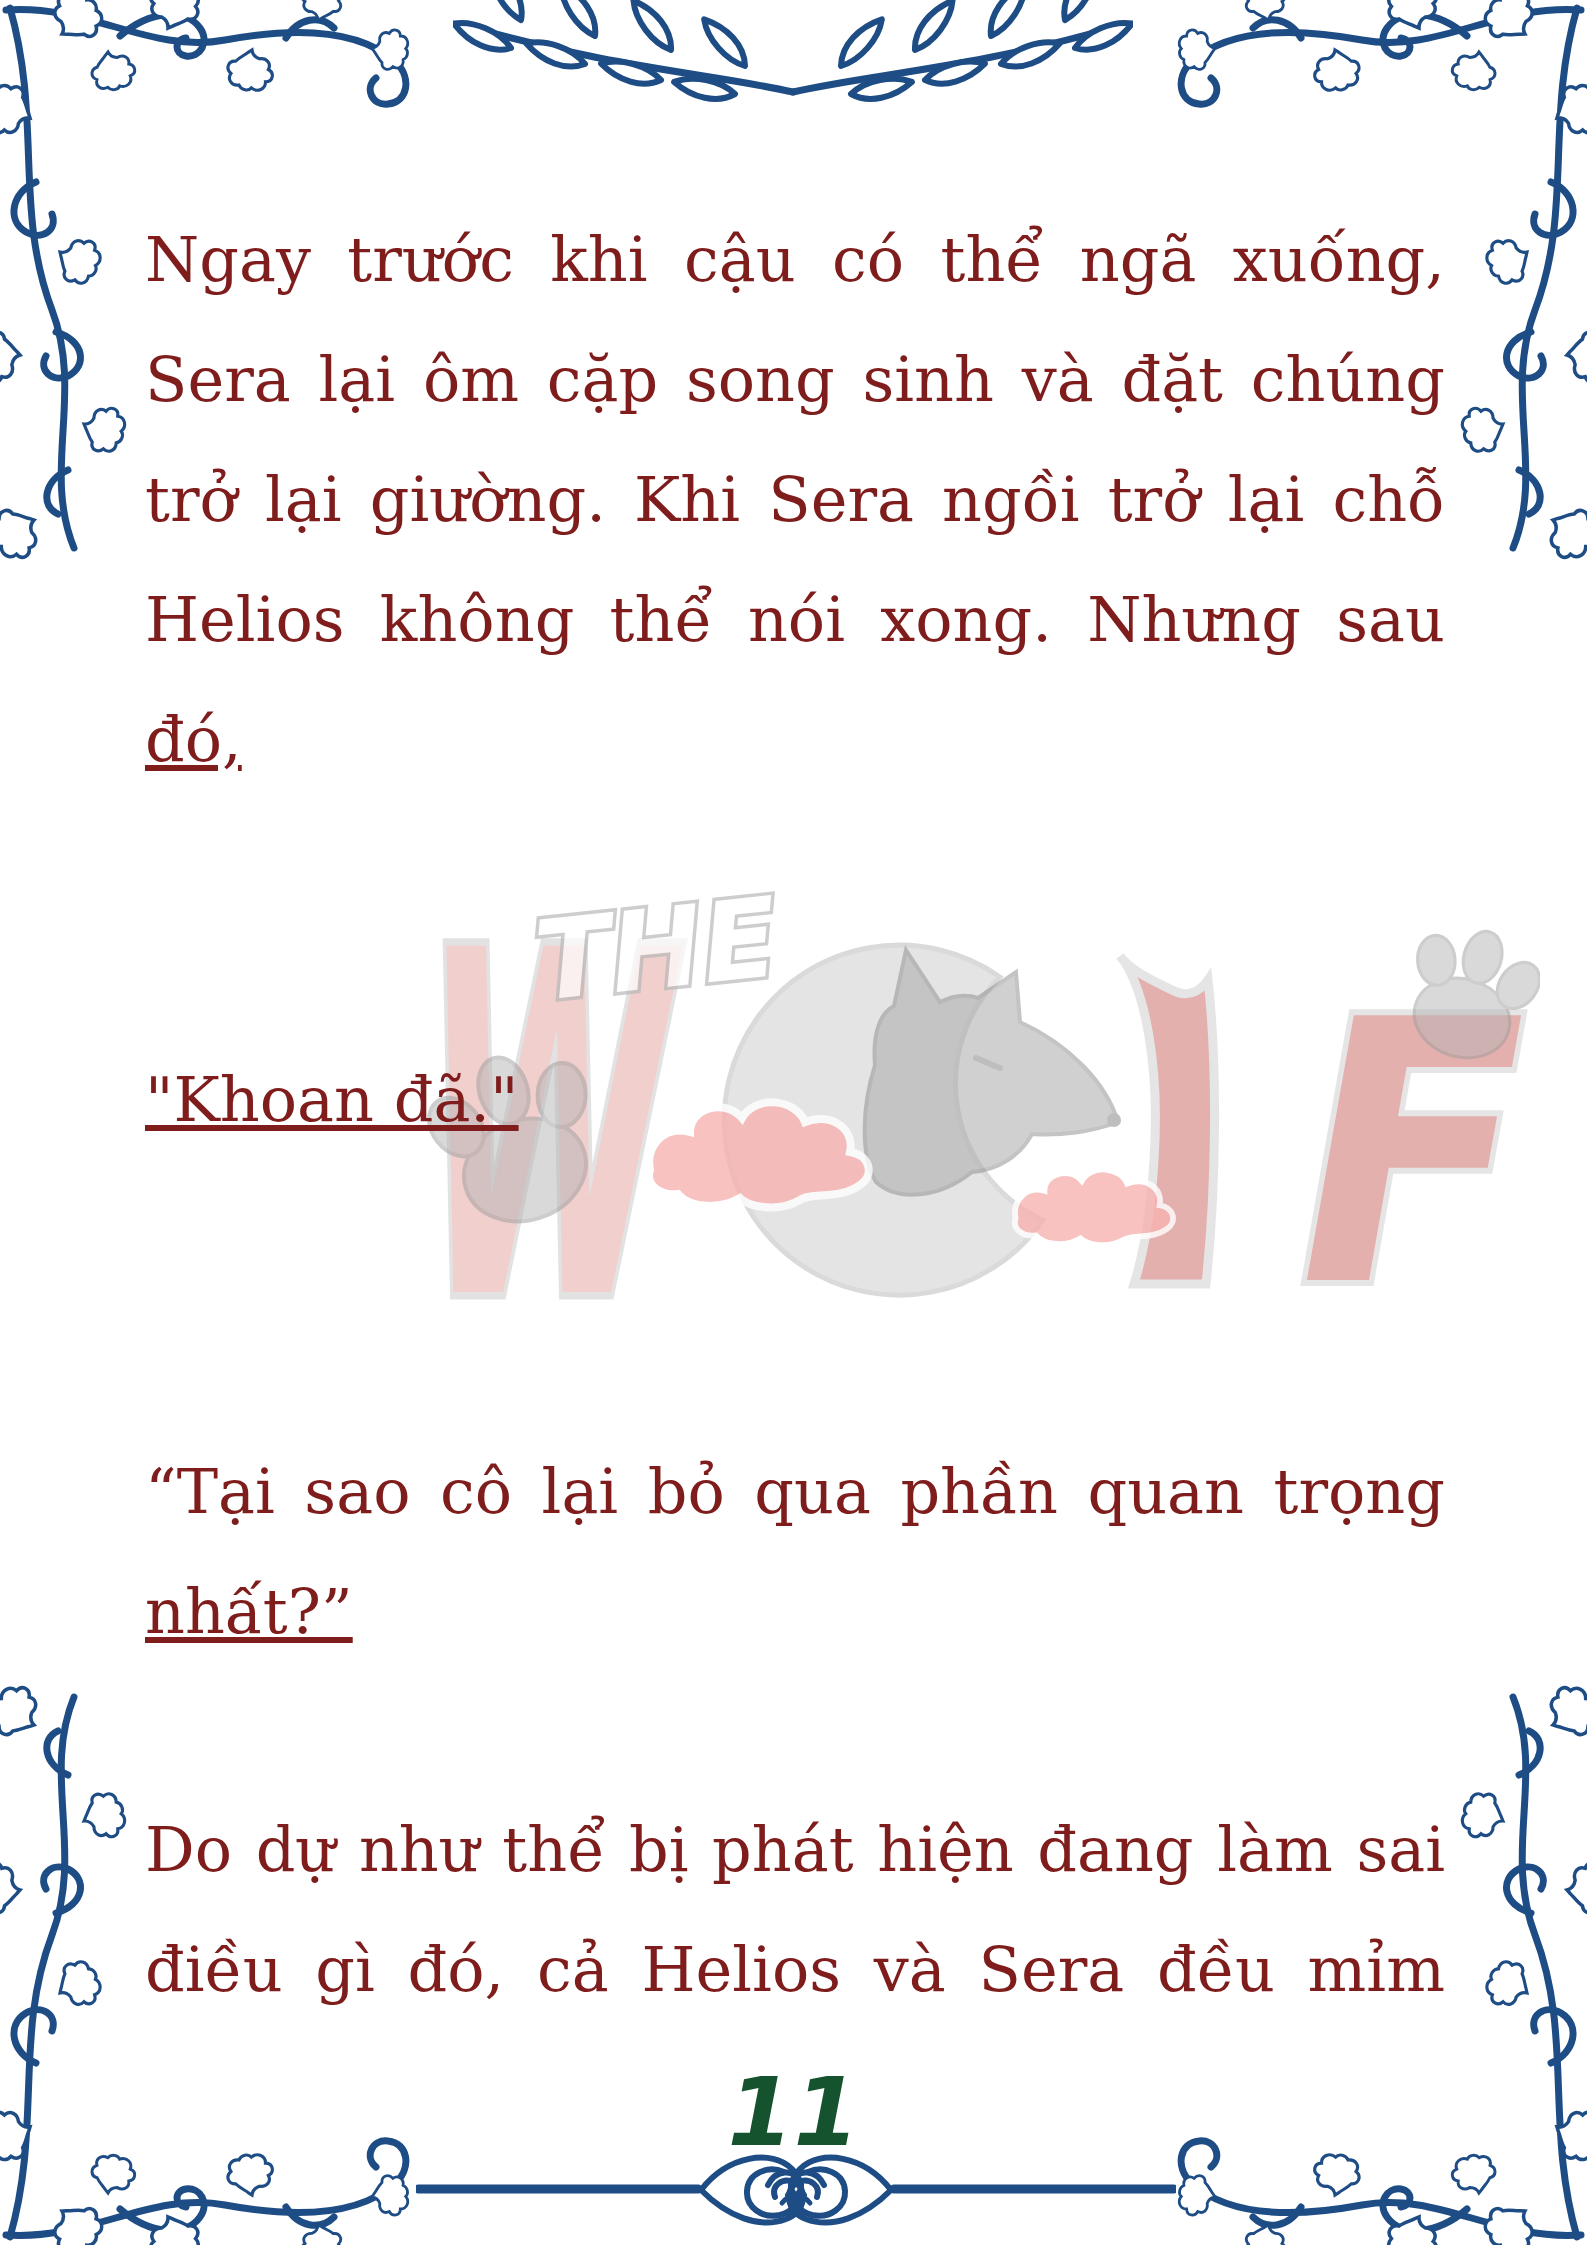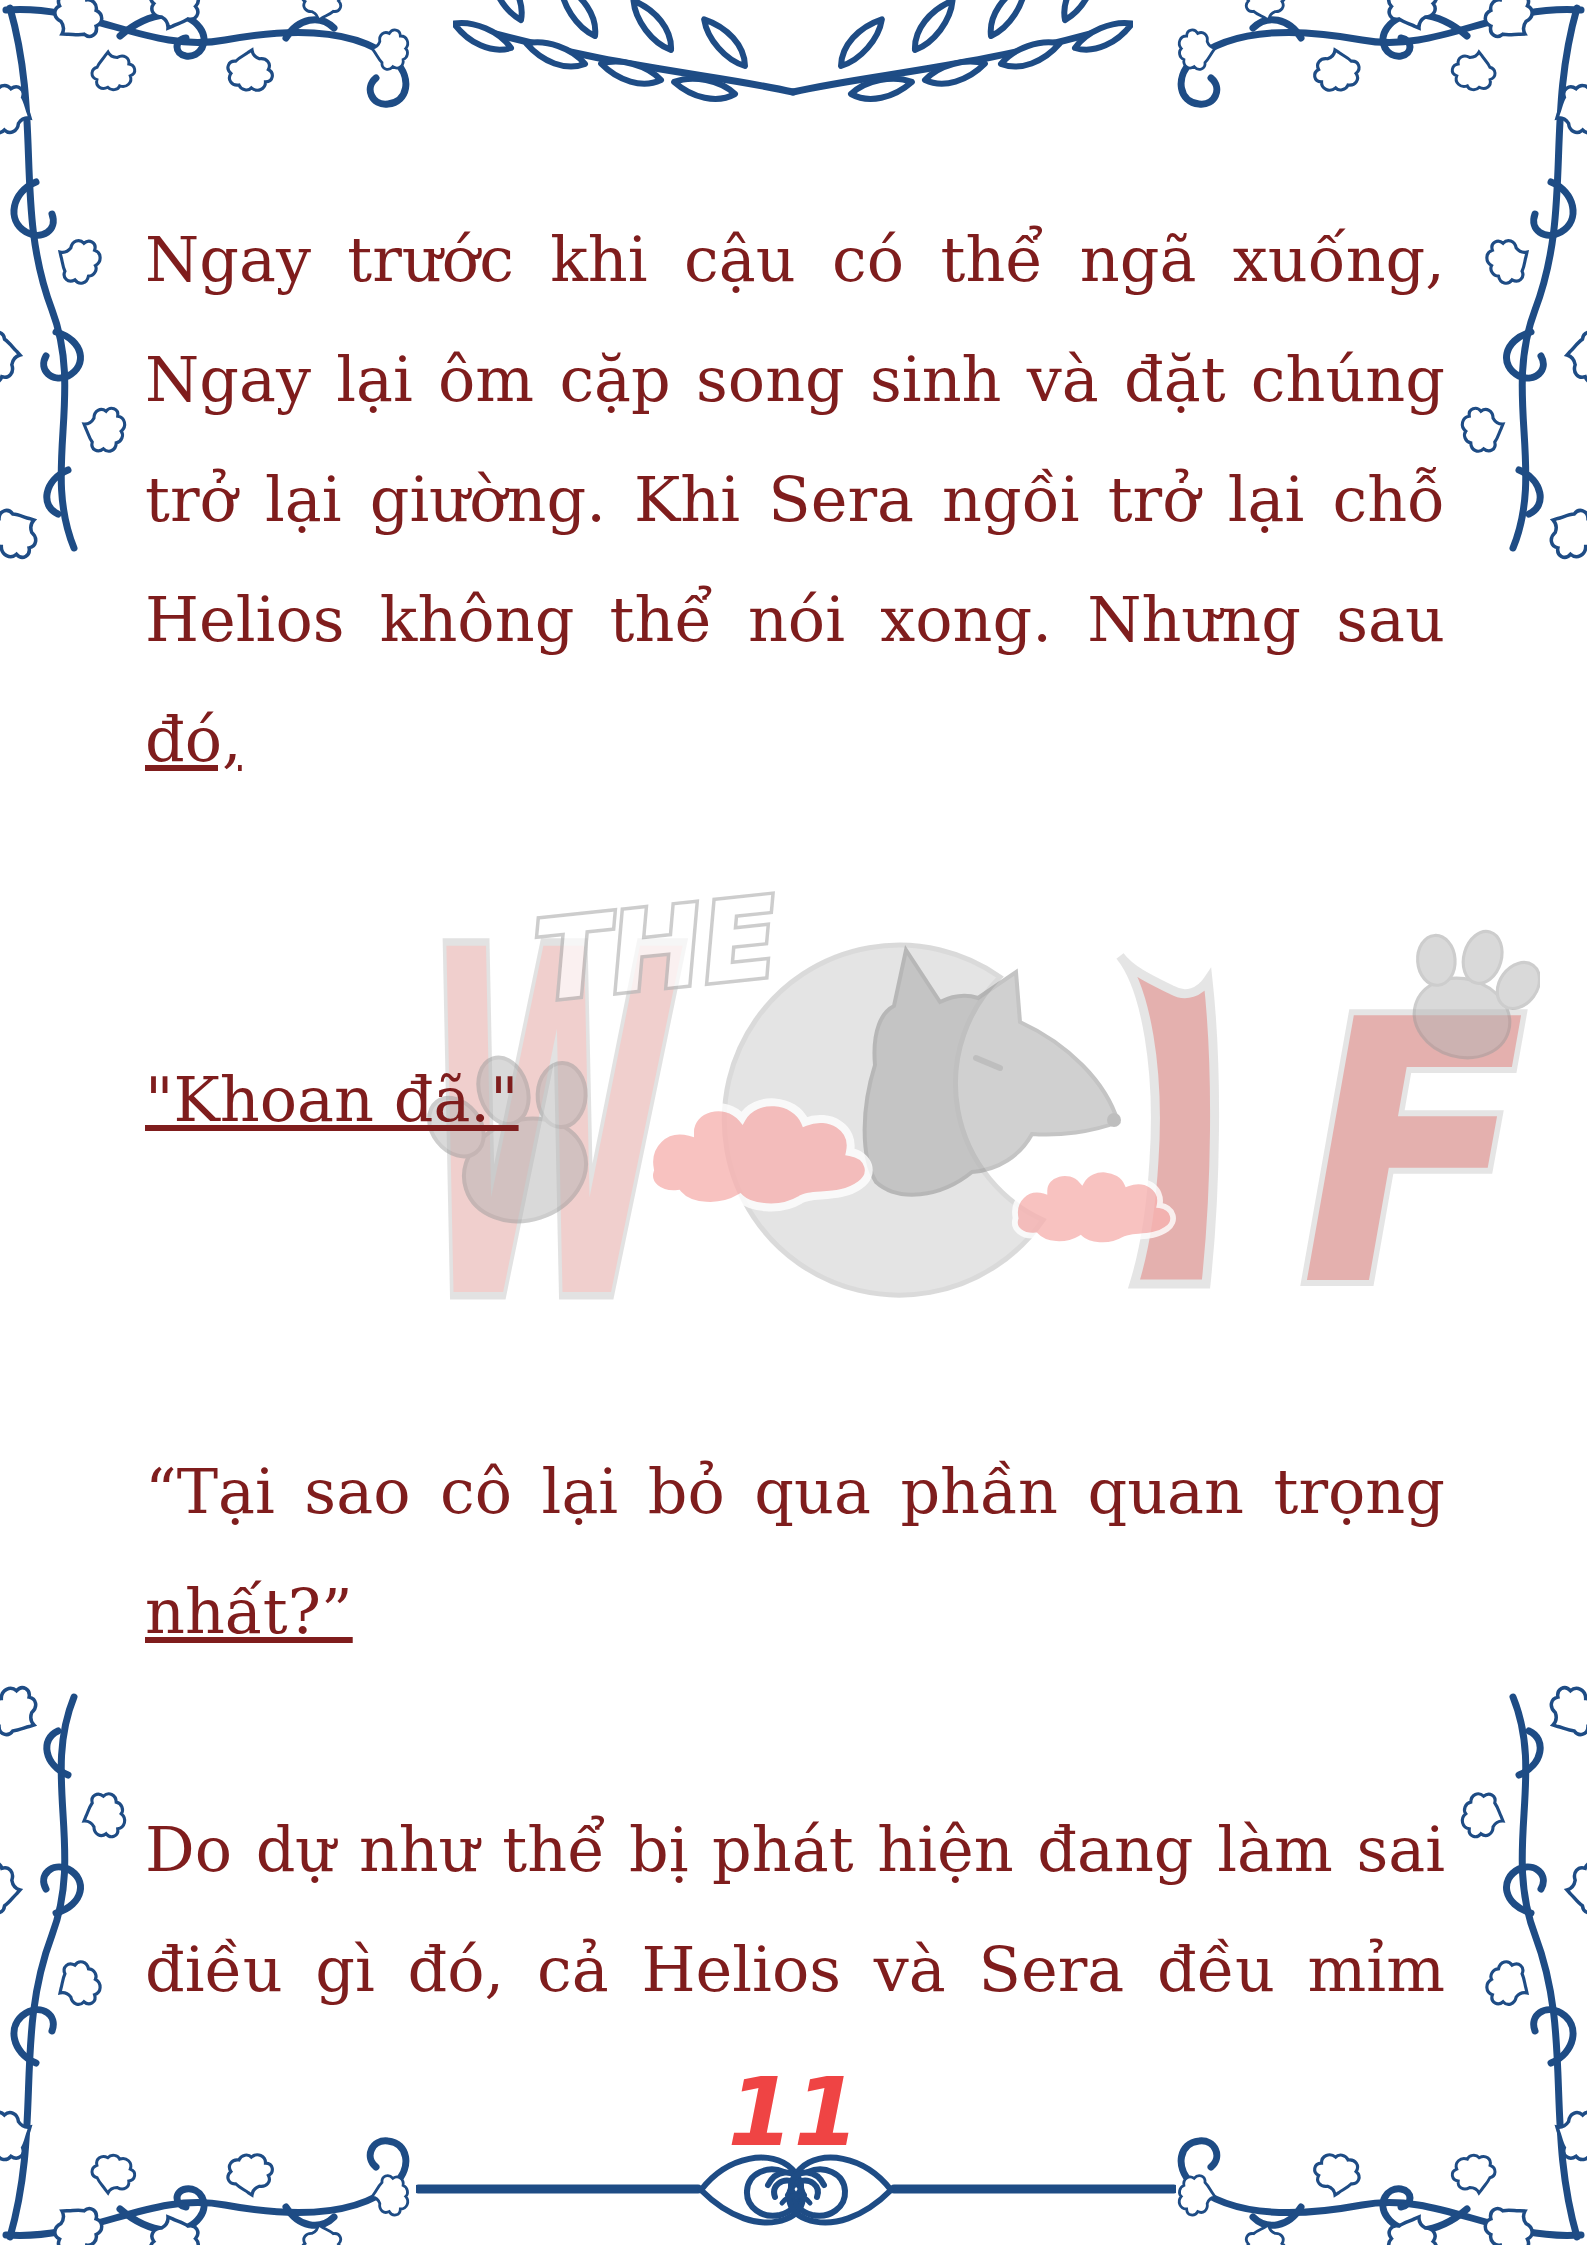--- a/index.html
+++ b/index.html
@@ -5,21 +5,21 @@
   html,body{margin:0;padding:0;background:#ffffff;}
   .page{position:relative;width:1587px;height:2245px;background:#ffffff;overflow:hidden;
         font-family:"DejaVu Serif", serif;}
   
   .textblock{position:absolute;left:145px;width:1300px;color:#7f1d1d;font-size:62px;z-index:3;}
   .tline{line-height:120px;white-space:normal;}
   .just{text-align:justify;text-align-last:justify;}
   .lastline{text-align:left;text-decoration:underline;}
   .pagenum{position:absolute;left:0;top:2062px;width:100%;text-align:center;z-index:3;
            font-family:"DejaVu Sans", sans-serif;font-weight:bold;font-style:italic;
-           font-size:95px;line-height:100px;color:#ef4444;}
+           font-size:95px;line-height:100px;color:#14532d;}
   
   .vine{position:absolute;width:420px;height:560px;z-index:2;}
   .v-tl{left:0;top:0;}
   .v-tr{right:0;top:0;transform:scaleX(-1);}
   .v-bl{left:0;bottom:0;transform:scaleY(-1);}
   .v-br{right:0;bottom:0;transform:scale(-1,-1);}
   .laurel{position:absolute;left:453px;top:0;width:680px;height:190px;z-index:2;}
   .divider{position:absolute;left:416px;top:2145px;width:760px;height:88px;z-index:2;}
   .watermark{position:absolute;left:420px;top:860px;width:1120px;height:450px;z-index:1;}
   .wm-letter{font-family:"DejaVu Sans", sans-serif;font-weight:bold;font-style:italic;
@@ -200,21 +200,21 @@
     </g>
 
     <path id="cloudbig" d="M230,310 C225,285 245,265 270,272 C270,248 305,238 322,258 C335,235 375,238 385,262 C410,252 435,268 430,292 C450,295 455,315 440,325 C420,340 390,332 380,340 C360,352 330,348 320,338 C300,350 270,348 258,334 C240,336 225,325 230,310 Z" fill="#f7b3b1" stroke="#ffffff" stroke-width="8" opacity="0.8"></path>
     <use href="#cloudbig" transform="translate(430,135) scale(0.72)"></use>
 
     <text class="wm-letter" transform="translate(120,140) rotate(-6)" font-size="110" fill="#ffffff" stroke="#b8b8b8" stroke-width="7" opacity="0.7">THE</text>
   </svg>
 
   <div class="textblock" style="top:200px;">
     <div class="tline just">Ngay trước khi cậu có thể ngã xuống,</div>
-    <div class="tline just">Ngay lại ôm cặp song sinh và đặt chúng</div>
+    <div class="tline just">Sera lại ôm cặp song sinh và đặt chúng</div>
     <div class="tline just">trở lại giường. Khi Sera ngồi trở lại chỗ</div>
     <div class="tline just">Helios không thể nói xong. Nhưng sau</div>
     <div class="tline lastline">đó,</div>
   </div>
 
   <div class="textblock" style="top:1040px;">
     <div class="tline lastline">"Khoan đã."</div>
   </div>
 
 

